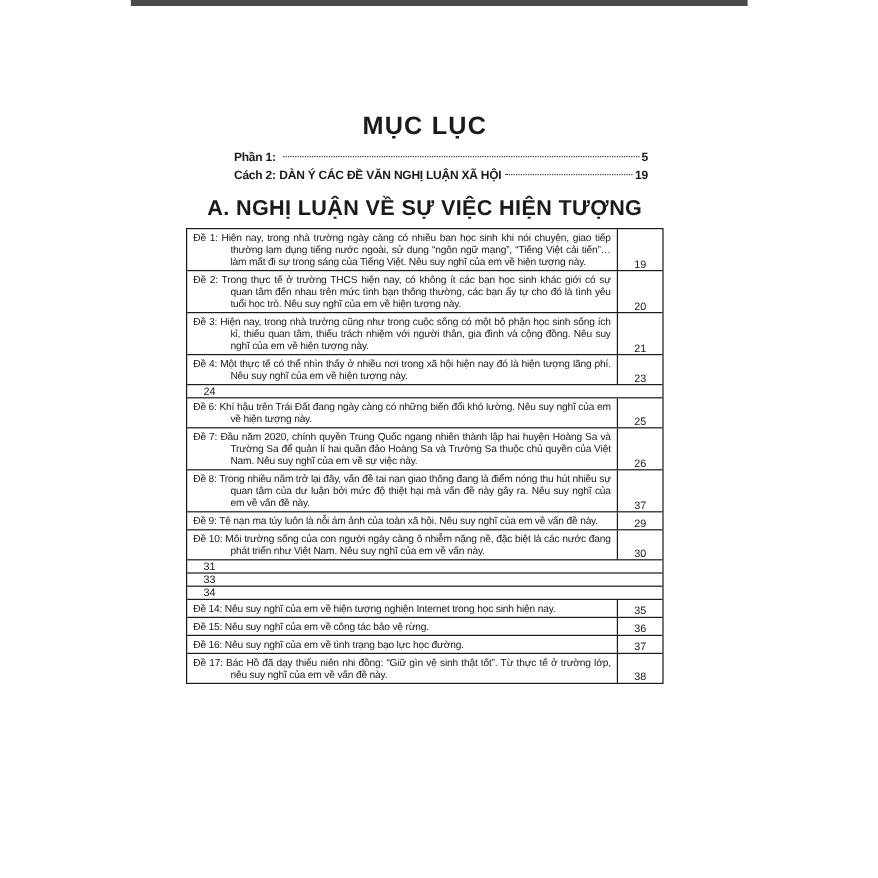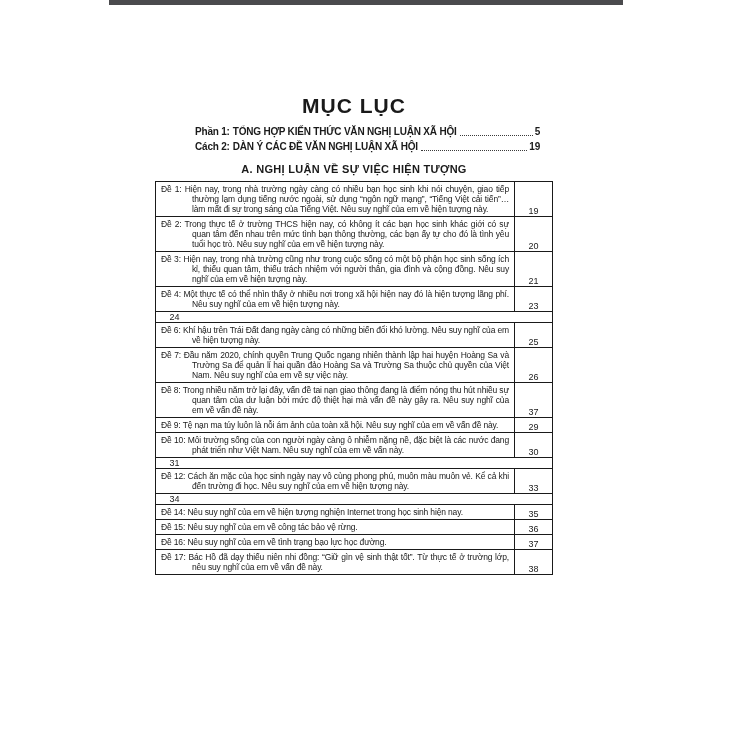--- a/index.html
+++ b/index.html
@@ -8,28 +8,28 @@
     font-family:"Liberation Sans","DejaVu Sans",sans-serif;color:#1a1a1a;
   }
   .top-bar{position:absolute;left:109px;top:0;width:514px;height:5px;background:#4a4a4d;}
   .content{position:absolute;left:155px;top:0;width:398px;}
   .title{
     margin:94px 0 0 0;text-align:center;font-size:21px;font-weight:bold;
     letter-spacing:1px;line-height:24px;
   }
   .toc{margin:6px 0 0 40px;width:345px;}
   .toc-line{
-    display:flex;align-items:flex-end;font-size:10px;font-weight:bold;
+    display:flex;align-items:center;font-size:10px;font-weight:bold;
     letter-spacing:-0.2px;line-height:15px;white-space:nowrap;
   }
   .toc-line .lbl{margin-right:3px;}
   .dots{flex:1;border-bottom:1.6px dotted #3a3a3a;margin:0 2px 3px 3px;min-width:12px;}
   .toc-page{font-weight:bold;}
   .section-heading{
-    margin-top:9px;text-align:center;font-size:11px;font-weight:bold;letter-spacing:0.3px;
+    margin-top:9px;text-align:center;font-size:18px;font-weight:bold;letter-spacing:0.3px;
   }
   .doc-table{
     margin-top:6px;border:1.5px solid #1a1a1a;
   }
   .row{display:flex;align-items:flex-end;border-top:1px solid #1a1a1a;}
   .row:first-child{border-top:none;}
   .cell-text{
     flex:1;border-right:1px solid #1a1a1a;
     font-size:8.5px;line-height:10px;letter-spacing:-0.15px;
     padding:2px 5px 2px 36px;text-indent:-31px;text-align:justify;
@@ -49,21 +49,20 @@
 
 <div class="canvas">
   <div class="top-bar" style="background: rgb(74, 74, 77);"></div>
 
   <div class="content">
     <h1 class="title">MỤC LỤC</h1>
 
     <div class="toc">
   <div class="toc-line">
     <span class="lbl">Phần 1:</span>
-    <span>TỔNG HỢP KIẾN THỨC VĂN NGHỊ LUẬN XÃ HỘI</span>
     <span class="dots"></span>
     <span class="toc-page">5</span>
   </div>
 
   <div class="toc-line">
     <span class="lbl">Cách 2:</span>
     <span>DÀN Ý CÁC ĐỀ VĂN NGHỊ LUẬN XÃ HỘI</span>
     <span class="dots"></span>
     <span class="toc-page">19</span>
   </div>
@@ -141,21 +140,20 @@
           </div>
   </div>
 
   <div class="row">
     <div class="cell-page">
             <span>31</span>
           </div>
   </div>
 
   <div class="row">
-    <div class="cell-text"><span class="de-label">Đề 12:</span> <span>Cách ăn mặc của học sinh ngày nay vô cùng phong phú, muôn màu muôn vẻ. Kể cả khi đến trường đi học. Nêu suy nghĩ của em về hiện tượng này.</span></div>
     <div class="cell-page">
             <span>33</span>
           </div>
   </div>
 
   <div class="row">
     <div class="cell-page">
             <span>34</span>
           </div>
   </div>

